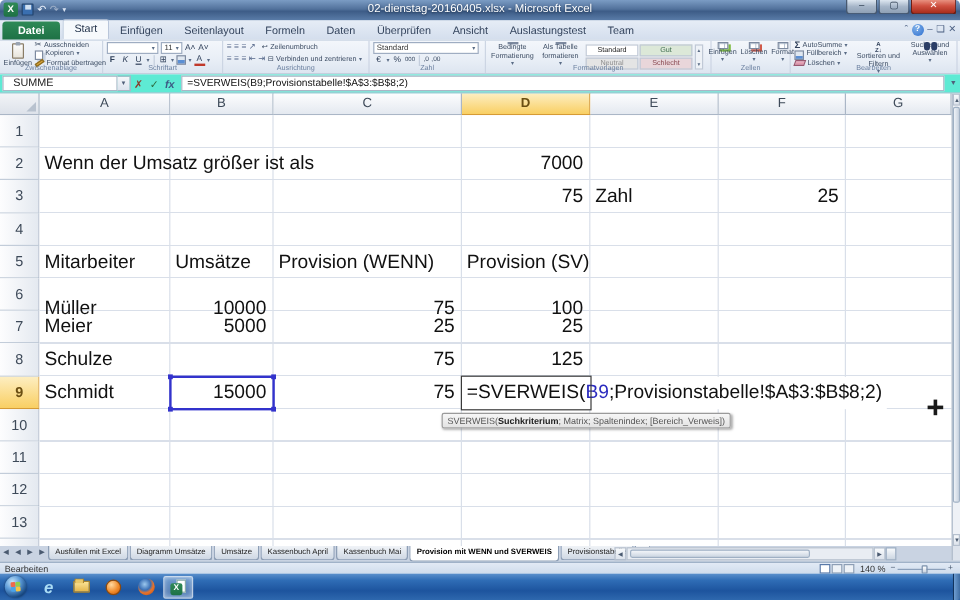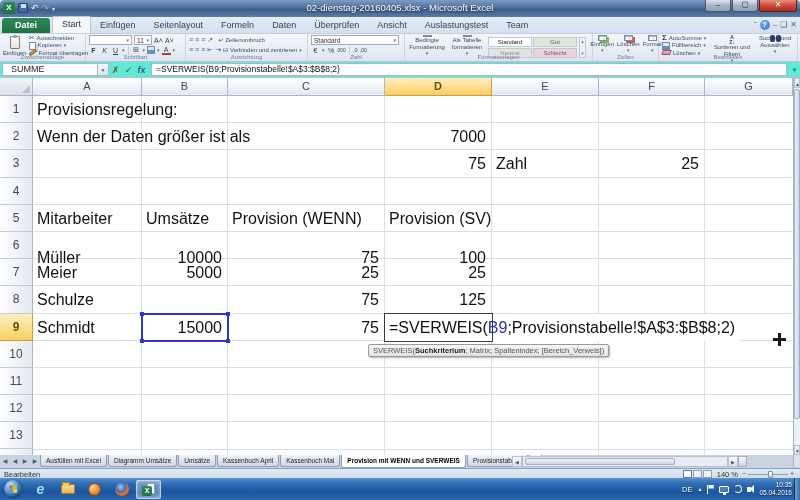--- a/index.html
+++ b/index.html
@@ -430,22 +430,21 @@
     <div class="rh sel">9</div>
     <div class="rh">10</div>
     <div class="rh">11</div>
     <div class="rh">12</div>
     <div class="rh">13</div>
     <div class="rh">14</div>
   </div>
 
   <div id="cellsbg"></div>
 
-  <div class="cell tA r1">Provisionsregelung:</div>
-  <div class="cell tA r2">Wenn der Daten größer ist als</div>
+  <div class="cell tA r2">Wenn der Umsatz größer ist als</div>
   <div class="cell num nD r2">7000</div>
   <div class="cell num nD r3">75</div>
   <div class="cell tE r3">Zahl</div>
   <div class="cell num nF r3">25</div>
   <div class="cell tA r5">Mitarbeiter</div>
   <div class="cell tB r5">Umsätze</div>
   <div class="cell tC r5">Provision (WENN)</div>
   <div class="cell tD r5">Provision (SV)</div>
   <div class="cell tA r6">Müller</div>
   <div class="cell num nB r6">10000</div>
@@ -545,28 +544,16 @@
       <div class="tico">
           <span class="ffx"></span>
         </div>
       <div class="tico activeapp">
         <span class="xlapp">
             <span class="page"></span>
             <span class="xbox">X</span>
           </span>
       </div>
     </div>
-    <div id="tray">
-      <span class="trtxt">DE</span>
-      <span class="caret">▲</span>
-      <span class="flagic"></span>
-      <span class="monic"></span>
-      <span class="syncic"></span>
-      <span class="spk"></span>
-      <span id="clock">
-        <span>10:35</span><br>
-        <span>05.04.2016</span>
-      </span>
-    </div>
     <div id="showdesk"></div>
   </div>
 
 </div>
 
 </body></html>

